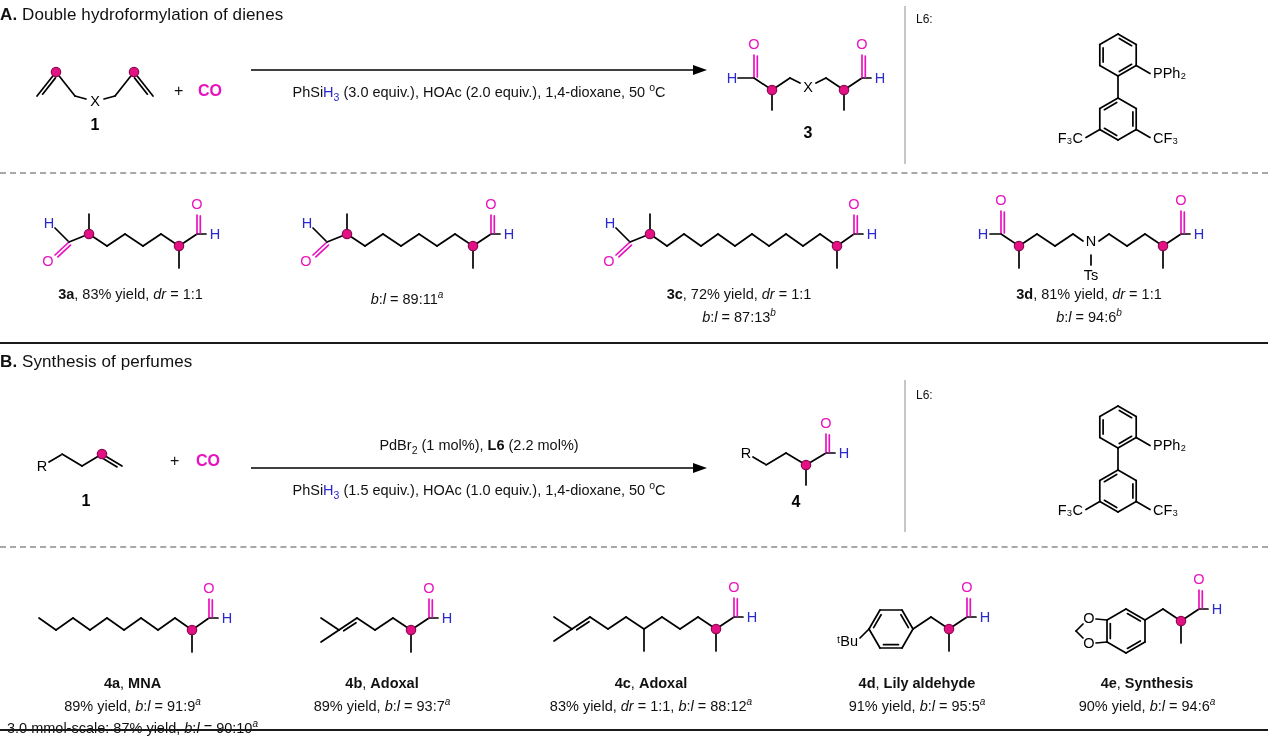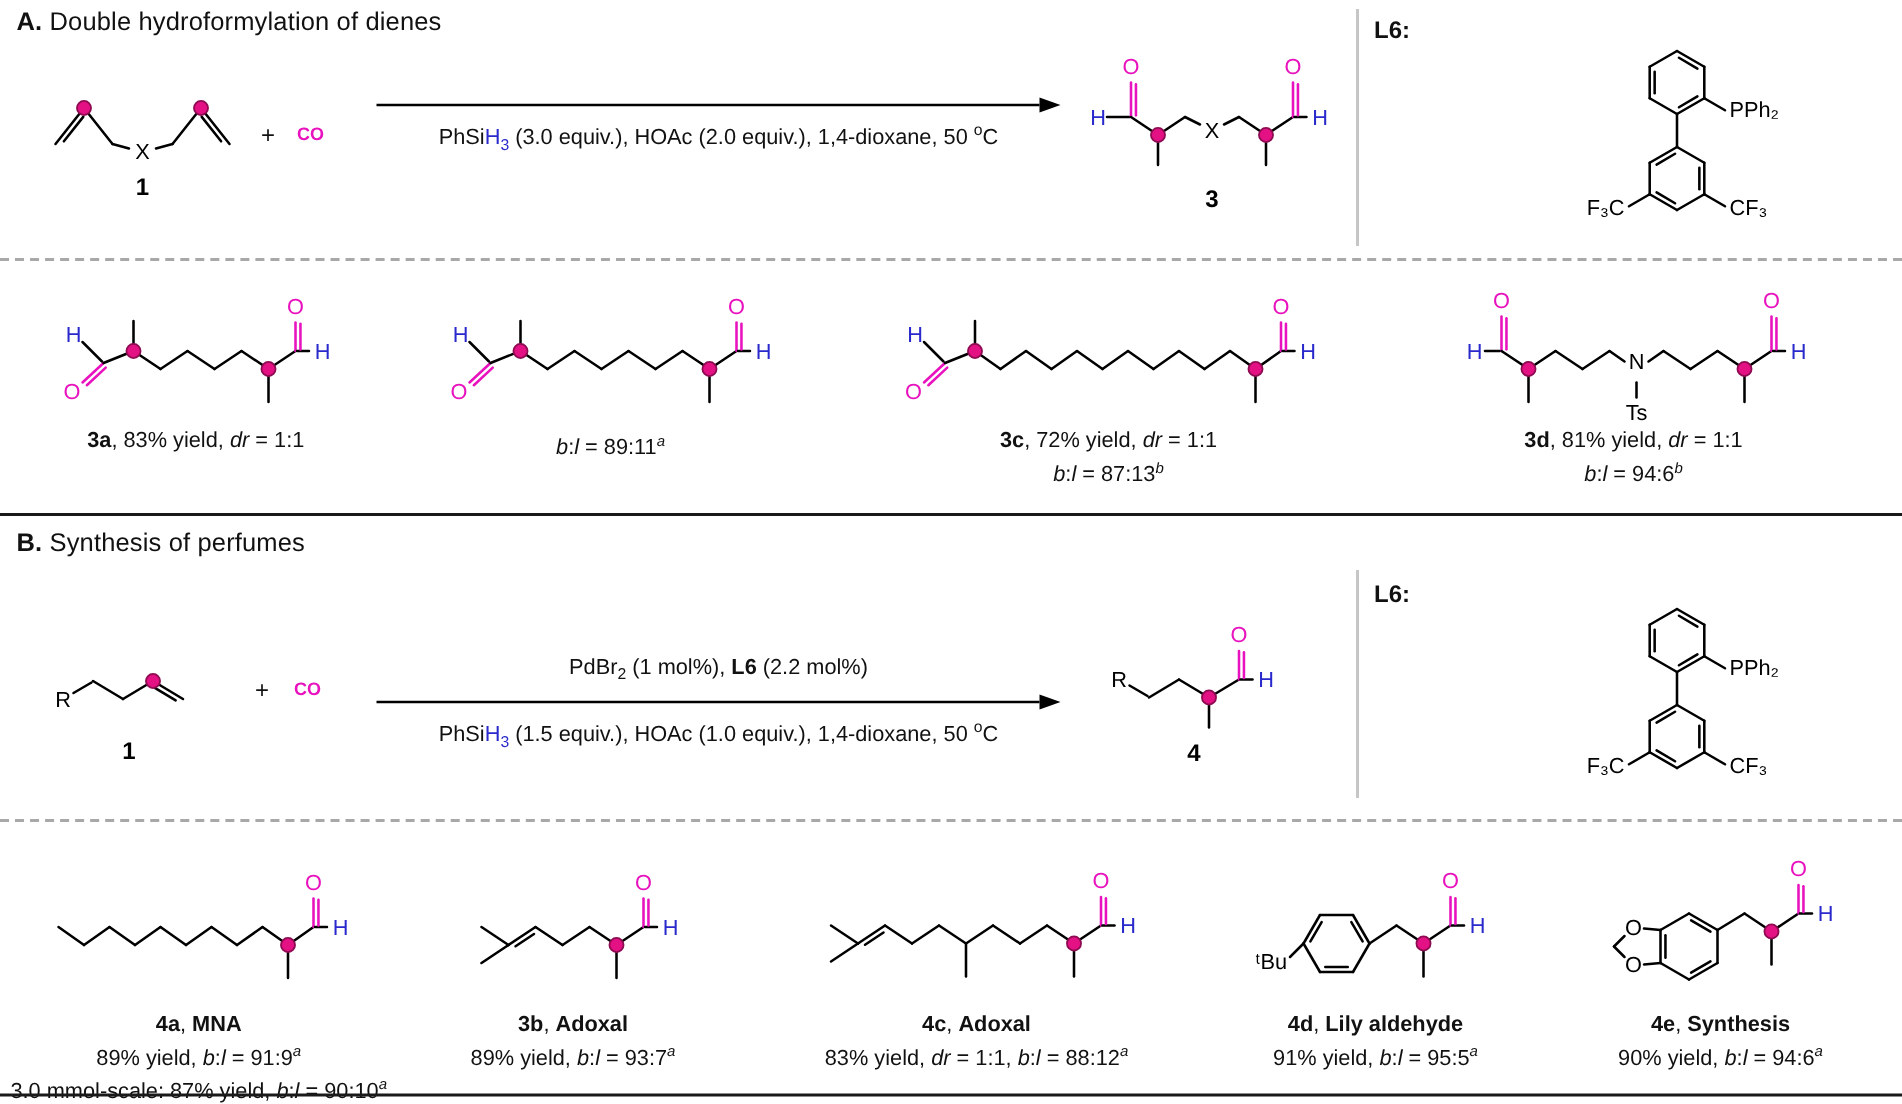--- a/index.html
+++ b/index.html
@@ -1,28 +1,28 @@
 <!DOCTYPE html>
 <html style="--magenta: #e812be; --blue: #2929cc; --dotfill: #e31183; --dotstroke: #8e0b52;"><head>
 <meta charset="utf-8">
 <style>
   *{margin:0;padding:0;box-sizing:border-box}
   body{background:#ffffff}
   #page{position:relative;width:1268px;height:736px;background:#fff;
         font-family:"Liberation Sans",sans-serif;color:#111;overflow:hidden}
   .abs{position:absolute}
-  .sec-header{position:absolute;left:11px;font-size:17px;letter-spacing:.1px}
+  .sec-header{position:absolute;left:0;font-size:17px;letter-spacing:.1px}
   .plus{position:absolute;font-size:16px}
-  .co{position:absolute;font-size:12px;font-weight:bold;color:var(--magenta)}
+  .co{position:absolute;font-size:16px;font-weight:bold;color:var(--magenta)}
   .arrowblk{position:absolute;text-align:center}
   .cond{font-size:14.5px;line-height:19px;white-space:nowrap}
   .cond sub,.cond sup{font-size:10.5px}
   .arrowblk svg{display:block;margin:1px auto}
   .vdiv{position:absolute;width:2px;background:#c6c6c6}
-  .liglabel{position:absolute;font-size:16px;font-weight:bold}
+  .liglabel{position:absolute;font-size:12px;font-weight:normal}
   .dash{position:absolute;left:0;width:1268px;border-top:2px dashed #a8a8a8}
   .hr{position:absolute;left:0;width:1268px;border-top:2.5px solid #1a1a1a}
   .cell{position:absolute;text-align:center}
   .cell .struct{display:flex;align-items:center;justify-content:center}
   .rowA .struct{height:100px}
   .rowB .struct{height:112px}
   .cap{font-size:14.5px;line-height:17.5px;white-space:nowrap}
   .cap sup{font-size:10px}
   svg text{font-family:"Liberation Sans",sans-serif;font-size:14.5px;fill:#000}
   svg text.mg{fill:var(--magenta)}
@@ -342,21 +342,21 @@
           <line class="bond mgs dbl full" x1="120" y1="40" x2="120" y2="21"></line>
           <line class="bond" x1="121" y1="40" x2="129" y2="40"></line>
         <line class="bond" x1="34.7" y1="52.8" x2="47.0" y2="44.7"></line>
             <line class="bond mgs full" x1="123.3" y1="39.0" x2="123.3" y2="21.9"></line>
           </g>
         <circle class="dot" cx="102" cy="52" r="4.7"></circle>
         <text class="mg" x="120" y="15" text-anchor="middle">O</text>
         <text class="h" x="138" y="45" text-anchor="middle">H</text>
       </svg>
     </div>
-    <div class="cap"><b>3b</b>, <b>Adoxal</b></div>
+    <div class="cap"><b>4b</b>, <b>Adoxal</b></div>
     <div class="cap">89% yield, <i>b</i>:<i>l</i> = 93:7<sup><i>a</i></sup></div>
   </div>
 
   <div class="cell rowB" style="left:504px;top:563px;width:294px">
     <div class="struct">
       <svg width="218" height="80" viewBox="0 0 218 80">
         <g>
           <line class="bond" x1="12" y1="38" x2="30" y2="50"></line>
           <line class="bond" x1="12" y1="62" x2="30" y2="50"></line>
           <line class="bond dbl" x1="30" y1="50" x2="48" y2="38"></line>

